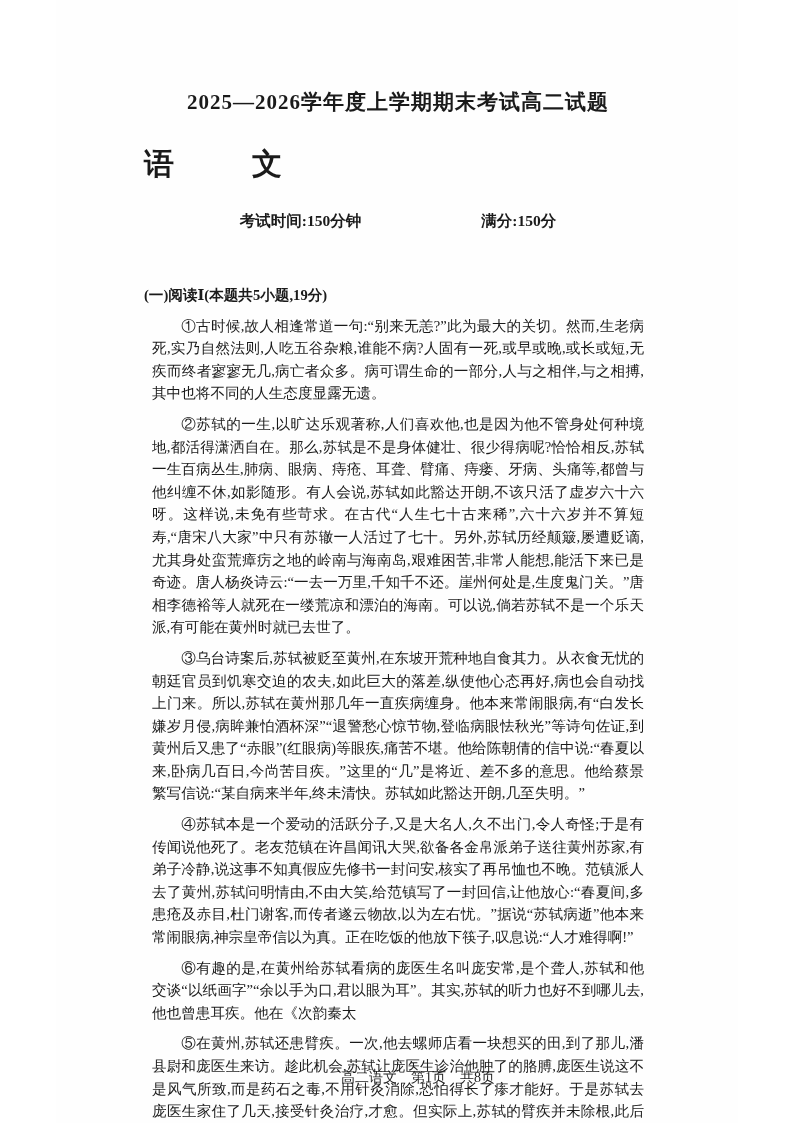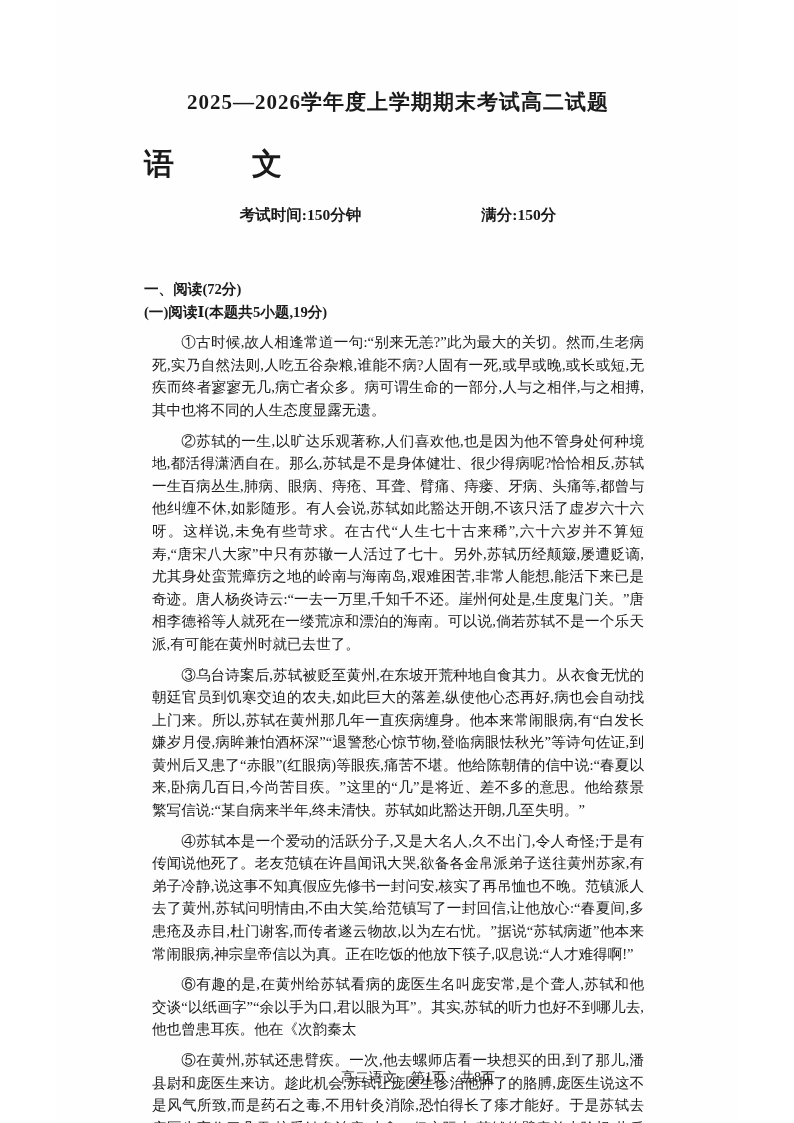--- a/index.html
+++ b/index.html
@@ -30,21 +30,21 @@
     margin: 28px 0 0 0;
     text-align: left;
     font-size: 30px;
     font-weight: 700;
     letter-spacing: 6px;
   }
   .meta-row {
     display: flex;
     justify-content: center;
     gap: 120px;
-    margin-top: 20px;
+    margin-top: 26px;
     font-size: 15.5px;
     font-weight: 700;
   }
   .content {
     margin-top: 52px;
     font-size: 14.6px;
     line-height: 22.6px;
     text-align: justify;
   }
   .section-heading,
@@ -74,21 +74,20 @@
   <header>
     <h1 class="exam-title">2025—2026学年度上学期期末考试高二试题</h1>
     <h2 class="subject-title">语　　文</h2>
     <div class="meta-row">
       <span>考试时间:150分钟</span>
       <span>满分:150分</span>
     </div>
   </header>
 
   <main class="content">
-    <div class="section-heading">一、阅读(72分)</div>
     <div class="subsection-heading">(一)阅读Ⅰ(本题共5小题,19分)</div>
     <p>①古时候,故人相逢常道一句:“别来无恙?”此为最大的关切。然而,生老病死,实乃自然法则,人吃五谷杂粮,谁能不病?人固有一死,或早或晚,或长或短,无疾而终者寥寥无几,病亡者众多。病可谓生命的一部分,人与之相伴,与之相搏,其中也将不同的人生态度显露无遗。</p>
     <p>②苏轼的一生,以旷达乐观著称,人们喜欢他,也是因为他不管身处何种境地,都活得潇洒自在。那么,苏轼是不是身体健壮、很少得病呢?恰恰相反,苏轼一生百病丛生,肺病、眼病、痔疮、耳聋、臂痛、痔瘘、牙病、头痛等,都曾与他纠缠不休,如影随形。有人会说,苏轼如此豁达开朗,不该只活了虚岁六十六呀。这样说,未免有些苛求。在古代“人生七十古来稀”,六十六岁并不算短寿,“唐宋八大家”中只有苏辙一人活过了七十。另外,苏轼历经颠簸,屡遭贬谪,尤其身处蛮荒瘴疠之地的岭南与海南岛,艰难困苦,非常人能想,能活下来已是奇迹。唐人杨炎诗云:“一去一万里,千知千不还。崖州何处是,生度鬼门关。”唐相李德裕等人就死在一缕荒凉和漂泊的海南。可以说,倘若苏轼不是一个乐天派,有可能在黄州时就已去世了。</p>
     <p>③乌台诗案后,苏轼被贬至黄州,在东坡开荒种地自食其力。从衣食无忧的朝廷官员到饥寒交迫的农夫,如此巨大的落差,纵使他心态再好,病也会自动找上门来。所以,苏轼在黄州那几年一直疾病缠身。他本来常闹眼病,有“白发长嫌岁月侵,病眸兼怕酒杯深”“退警愁心惊节物,登临病眼怯秋光”等诗句佐证,到黄州后又患了“赤眼”(红眼病)等眼疾,痛苦不堪。他给陈朝倩的信中说:“春夏以来,卧病几百日,今尚苦目疾。”这里的“几”是将近、差不多的意思。他给蔡景繁写信说:“某自病来半年,终未清快。苏轼如此豁达开朗,几至失明。”</p>
     <p>④苏轼本是一个爱动的活跃分子,又是大名人,久不出门,令人奇怪;于是有传闻说他死了。老友范镇在许昌闻讯大哭,欲备各金帛派弟子送往黄州苏家,有弟子冷静,说这事不知真假应先修书一封问安,核实了再吊恤也不晚。范镇派人去了黄州,苏轼问明情由,不由大笑,给范镇写了一封回信,让他放心:“春夏间,多患疮及赤目,杜门谢客,而传者遂云物故,以为左右忧。”据说“苏轼病逝”他本来常闹眼病,神宗皇帝信以为真。正在吃饭的他放下筷子,叹息说:“人才难得啊!”</p>
     <p>⑥有趣的是,在黄州给苏轼看病的庞医生名叫庞安常,是个聋人,苏轼和他交谈“以纸画字”“余以手为口,君以眼为耳”。其实,苏轼的听力也好不到哪儿去,他也曾患耳疾。他在《次韵秦太</p>
     <p>⑤在黄州,苏轼还患臂疾。一次,他去螺师店看一块想买的田,到了那儿,潘县尉和庞医生来访。趁此机会,苏轼让庞医生诊治他肿了的胳膊,庞医生说这不是风气所致,而是药石之毒,不用针灸消除,恐怕得长了瘆才能好。于是苏轼去庞医生家住了几天,接受针灸治疗,才愈。但实际上,苏轼的臂疾并未除根,此后经常复发,以至于左臂几近瘫痪。元祐年间,他多次以“目昏臂痛”为由上书,要求外放到地方做官。</p>
   </main>
 
   <footer class="page-footer">

